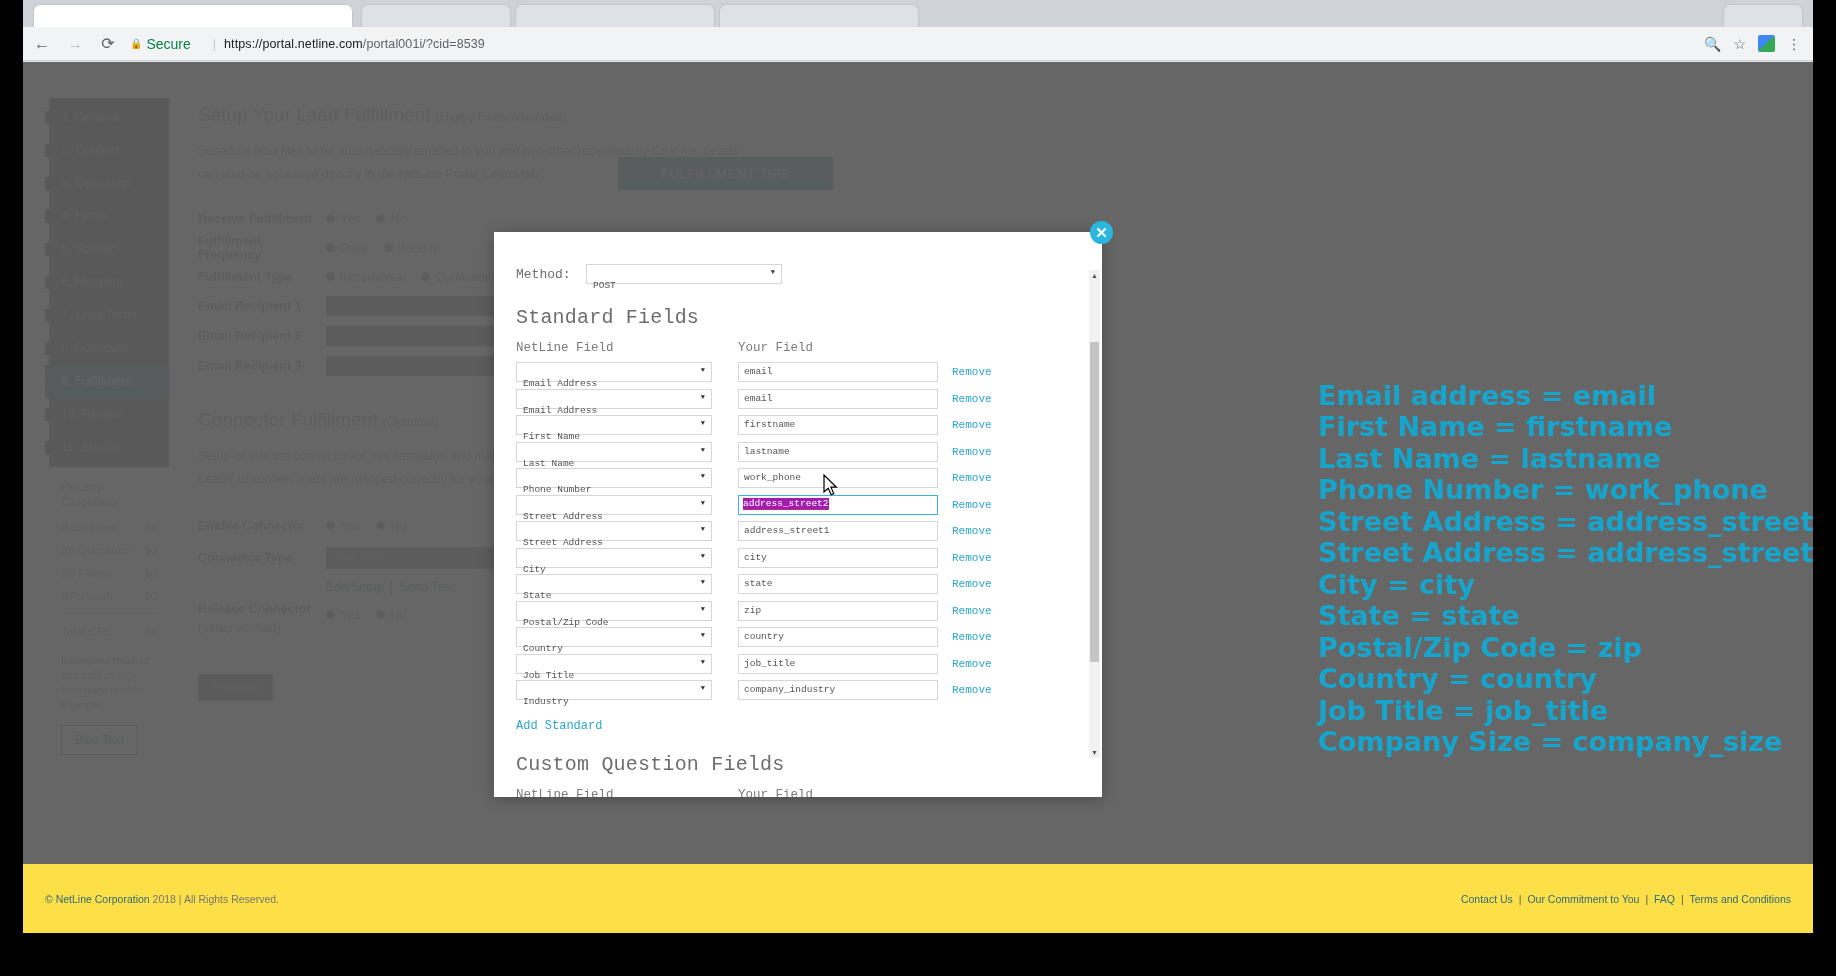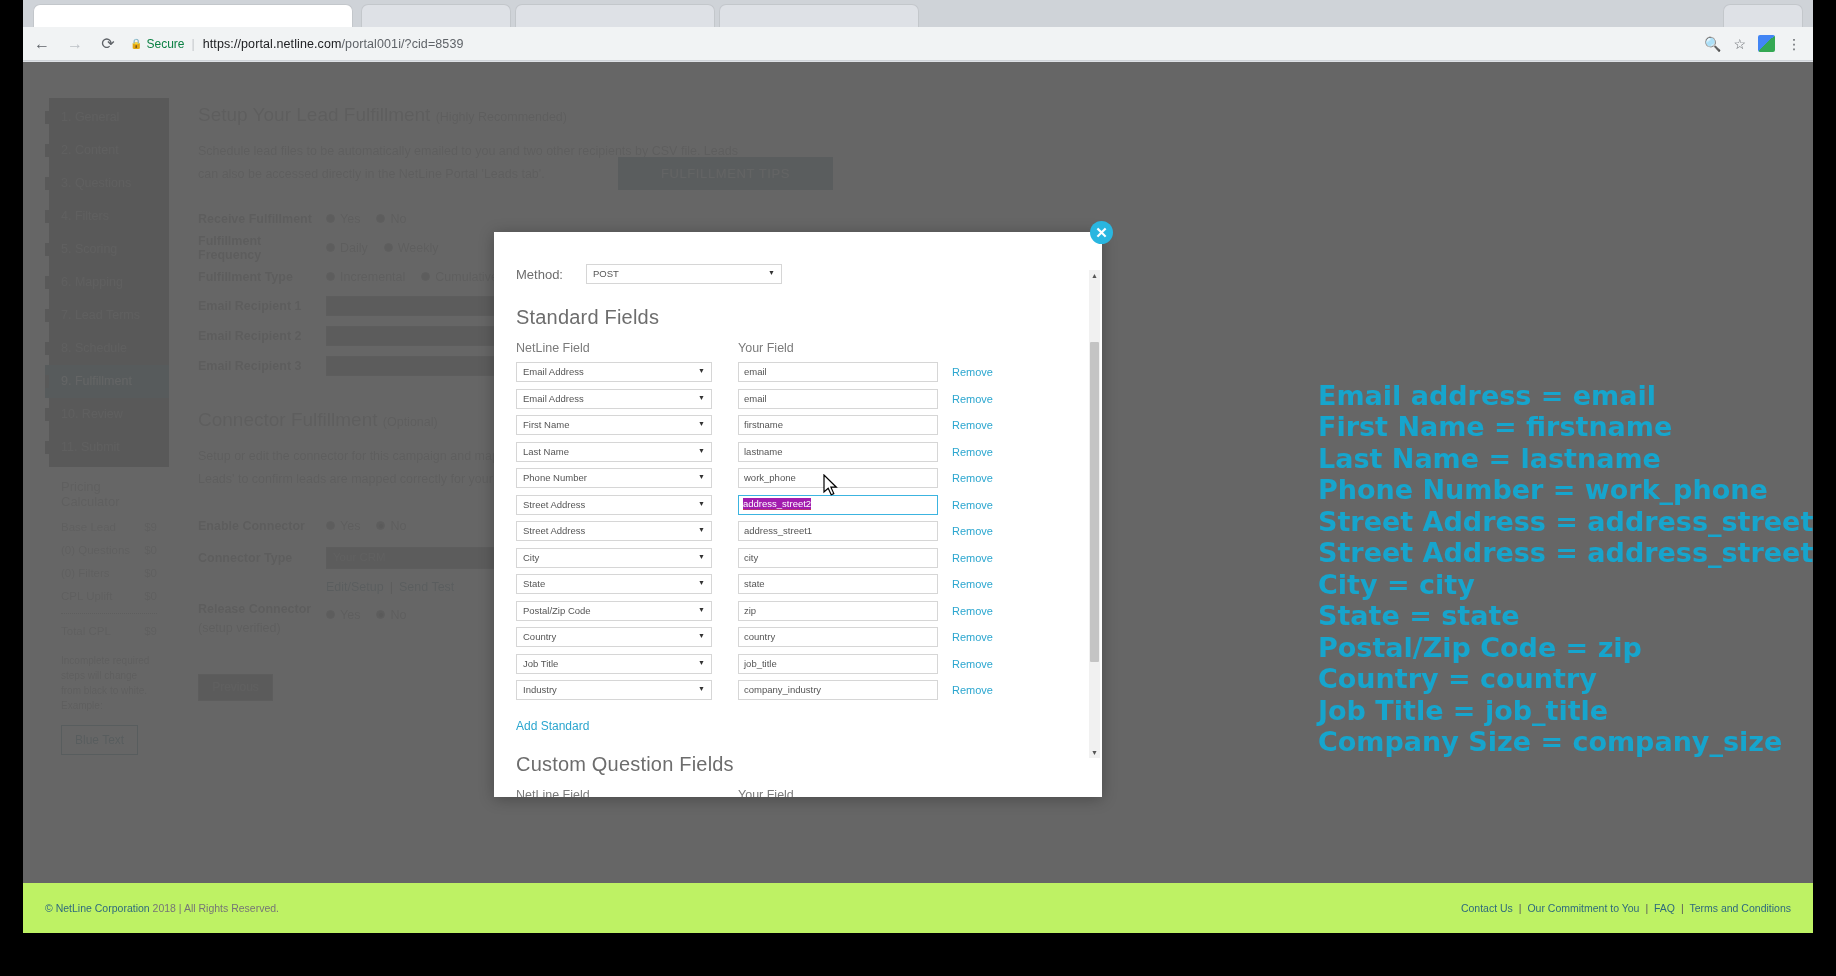--- a/index.html
+++ b/index.html
@@ -42,21 +42,21 @@
     color: #5f6368; font-size: 16px; border-radius: 50%;
     user-select: none;
   }
   .nav-btn.disabled { color: #bdc1c6; }
   #url-wrap {
     flex: 1; height: 26px; margin: 0 10px 0 8px;
     display: flex; align-items: center;
     font-size: 12.5px;
   }
   #lock-icon { color: #0b8043; font-size: 10px; margin-right: 4px; }
-  #secure-label { color: #0b8043; font-size: 12px; margin-right: 7px; }
+  #secure-label { color: #0b8043; font-size: 14px; margin-right: 22px; }
   #url-sep { color: #c6c9cc; margin-right: 8px; }
   #url-text { color: #202124; letter-spacing: .1px; }
   #url-text .dim { color: #5f6368; }
   .omni-icon { color: #5f6368; font-size: 14px; margin-right: 12px; }
   #ext-icon {
     width: 17px; height: 17px; margin-right: 12px;
     background: linear-gradient(135deg,#4285f4 0 50%, #34a853 50% 100%);
     border-radius: 2px;
   }
 
@@ -179,22 +179,22 @@
     margin-top: 34px;
     width: 75px; height: 27px;
     border: 1px solid #7d7d7d; background: #6b6b6b;
     color: #9f9f9f; font-size: 12px;
     display: flex; align-items: center; justify-content: center;
   }
 
   
   #footer {
     position: absolute; left: 0; bottom: 0;
-    width: 100%; height: 50px;
-    background: #bef264;
+    width: 100%; height: 69px;
+    background: #fde047;
     display: flex; align-items: center;
     padding: 0 22px;
     z-index: 45;
   }
   #footer-left, #footer-right {
     font-size: 10.5px; color: #2f6a7d;
   }
   #footer-left .grey { color: #767676; }
   #footer-right { margin-left: auto; }
   #footer-right span { color: #2f6a7d; }
@@ -224,29 +224,30 @@
     width: 23px; height: 23px; border-radius: 50%;
     background: #29b6e0; color: #fff;
     font-size: 15px; font-weight: bold;
     display: flex; align-items: center; justify-content: center;
     line-height: 1;
   }
   #modal-body {
     position: absolute; inset: 0;
     padding: 32px 34px 0 22px;
     overflow: hidden;
+    font-family: Liberation Mono, monospace;
   }
   #method-row { display: flex; align-items: center; margin-bottom: 22px; }
   #method-label { font-size: 13px; color: #6d6d6d; width: 70px; }
   .sel {
     position: relative;
     border: 1px solid #d6d6d6; background: #fff;
     height: 20px;
     font-size: 9.5px; color: #555;
-    padding: 4px 20px 0 6px;
+    padding: 16px 20px 0 6px;
     line-height: 1;
   }
   .sel::after {
     content: "▼"; position: absolute; right: 6px; top: 4px;
     font-size: 7px; color: #333;
   }
   #method-select { width: 196px; }
   .modal-h2 {
     font-size: 20px; color: #6d6d6d; font-weight: normal;
     margin-bottom: 12px; letter-spacing: .2px;

